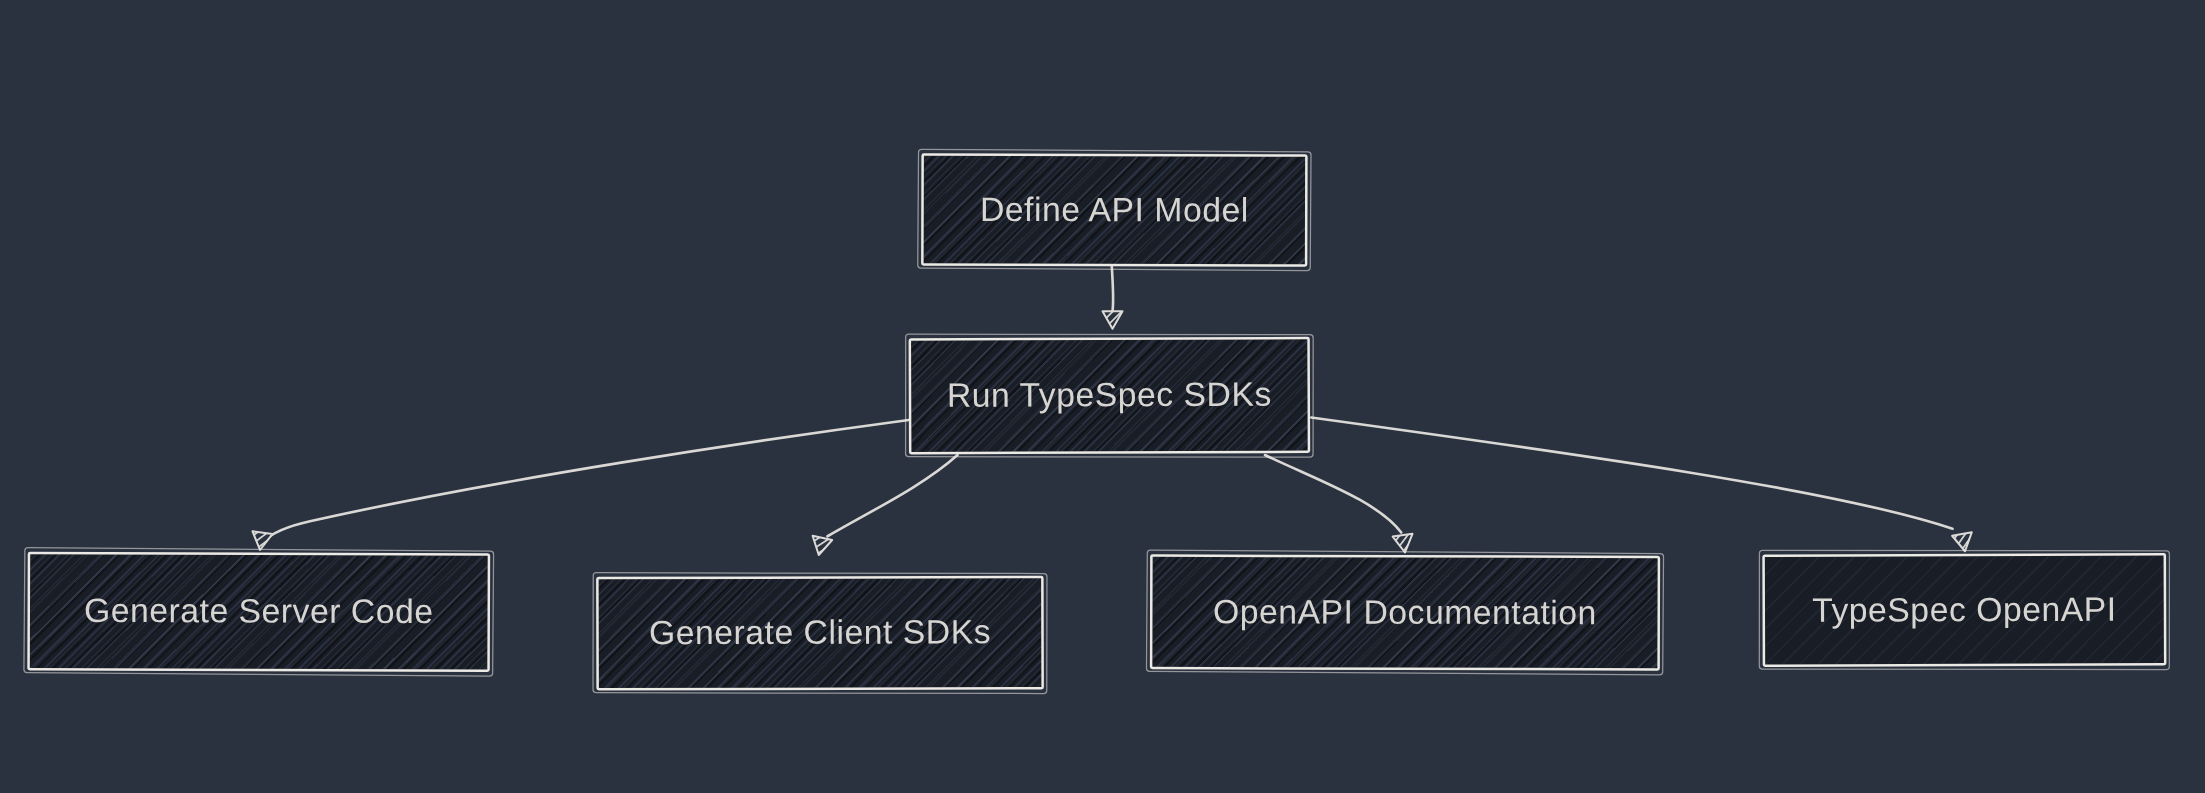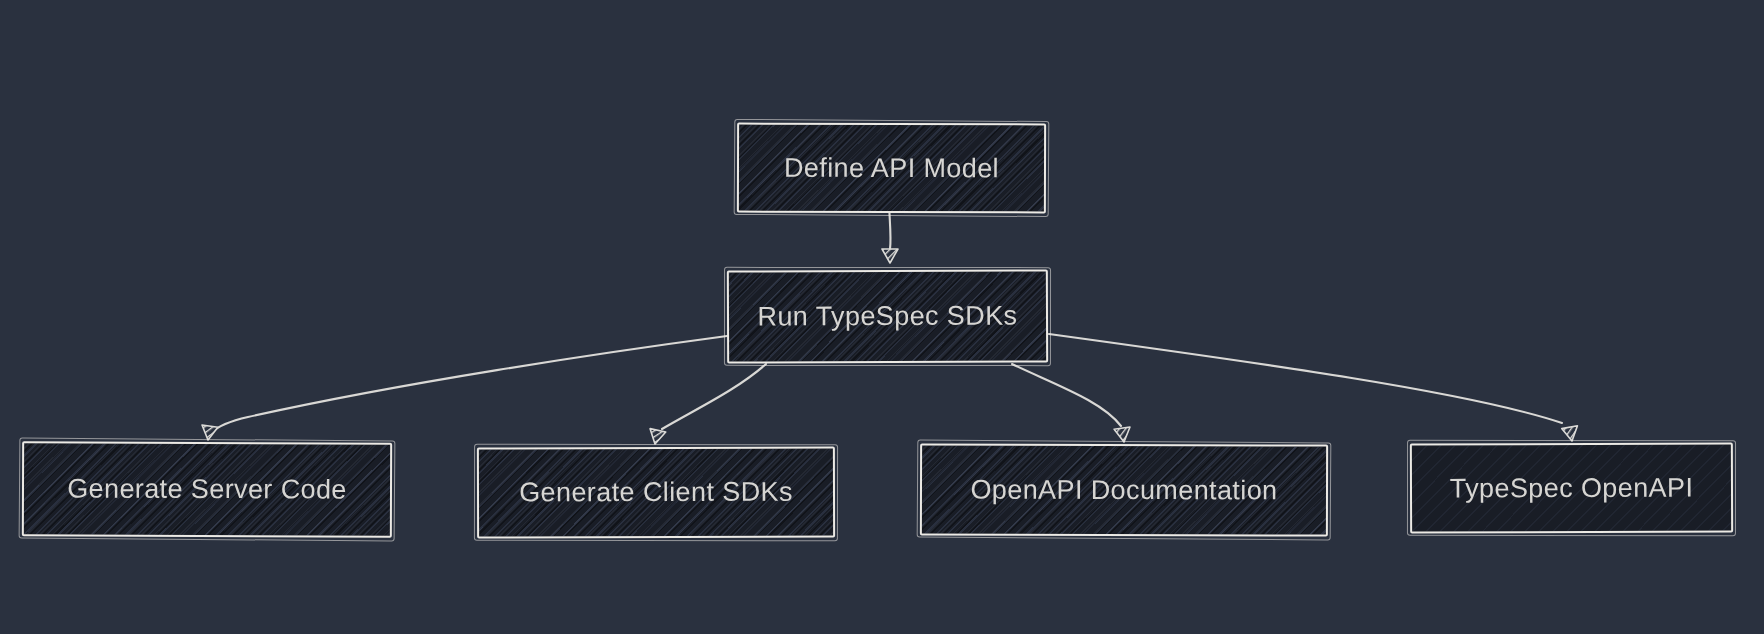--- a/index.html
+++ b/index.html
@@ -46,21 +46,21 @@
     border: 1.3px solid rgba(236,234,229,0.55);
     border-radius: 3px;
     transform: rotate(0.25deg);
     pointer-events: none;
   }
   .node-label { position: relative; z-index: 2; }
 
   #node-define     { left: 737px;  top: 95px;  width: 309px; height: 90px; transform: rotate(0.15deg); margin-top: 28px; }
   #node-run        { left: 727px;  top: 270px; width: 321px; height: 93px; transform: rotate(-0.2deg); }
   #node-server     { left: 22px;   top: 442px; width: 370px; height: 95px; transform: rotate(0.2deg); }
-  #node-sdks       { left: 477px;  top: 447px; width: 358px; height: 91px; transform: rotate(-0.15deg); }
+  #node-sdks       { left: 477px;  top: 461px; width: 358px; height: 91px; transform: rotate(-0.15deg); }
   #node-docs       { left: 920px;  top: 444px; width: 408px; height: 92px; transform: rotate(0.15deg); }
   #node-openapi    { left: 1410px; top: 443px; width: 323px; height: 90px; transform: rotate(-0.2deg); }
   #node-openapi { background-image:
       repeating-linear-gradient(135deg, rgba(130,150,200,0.07) 0px, rgba(130,150,200,0.07) 1.4px, transparent 1.4px, transparent 10px); }
 </style>
 </head>
 <body>
 
 <div class="canvas">
 

